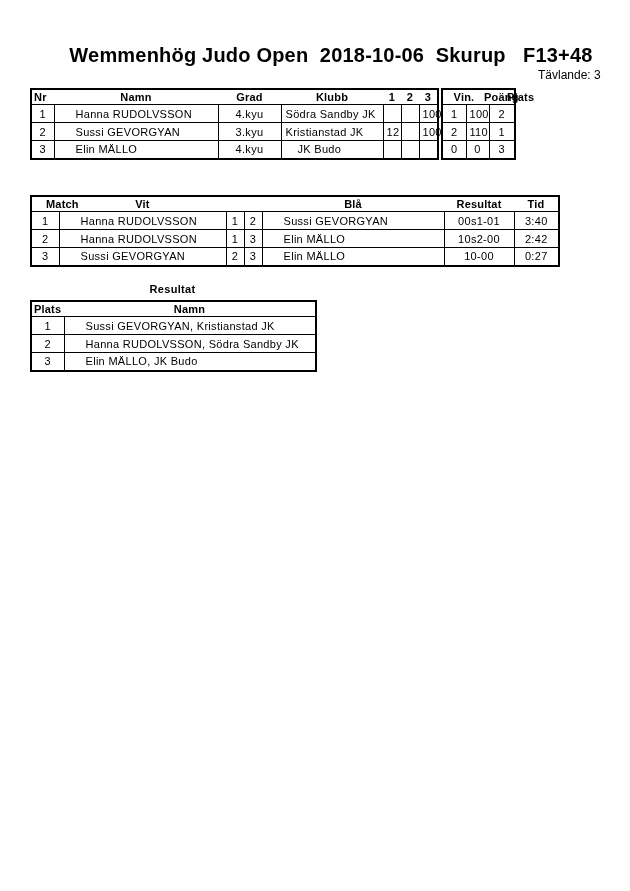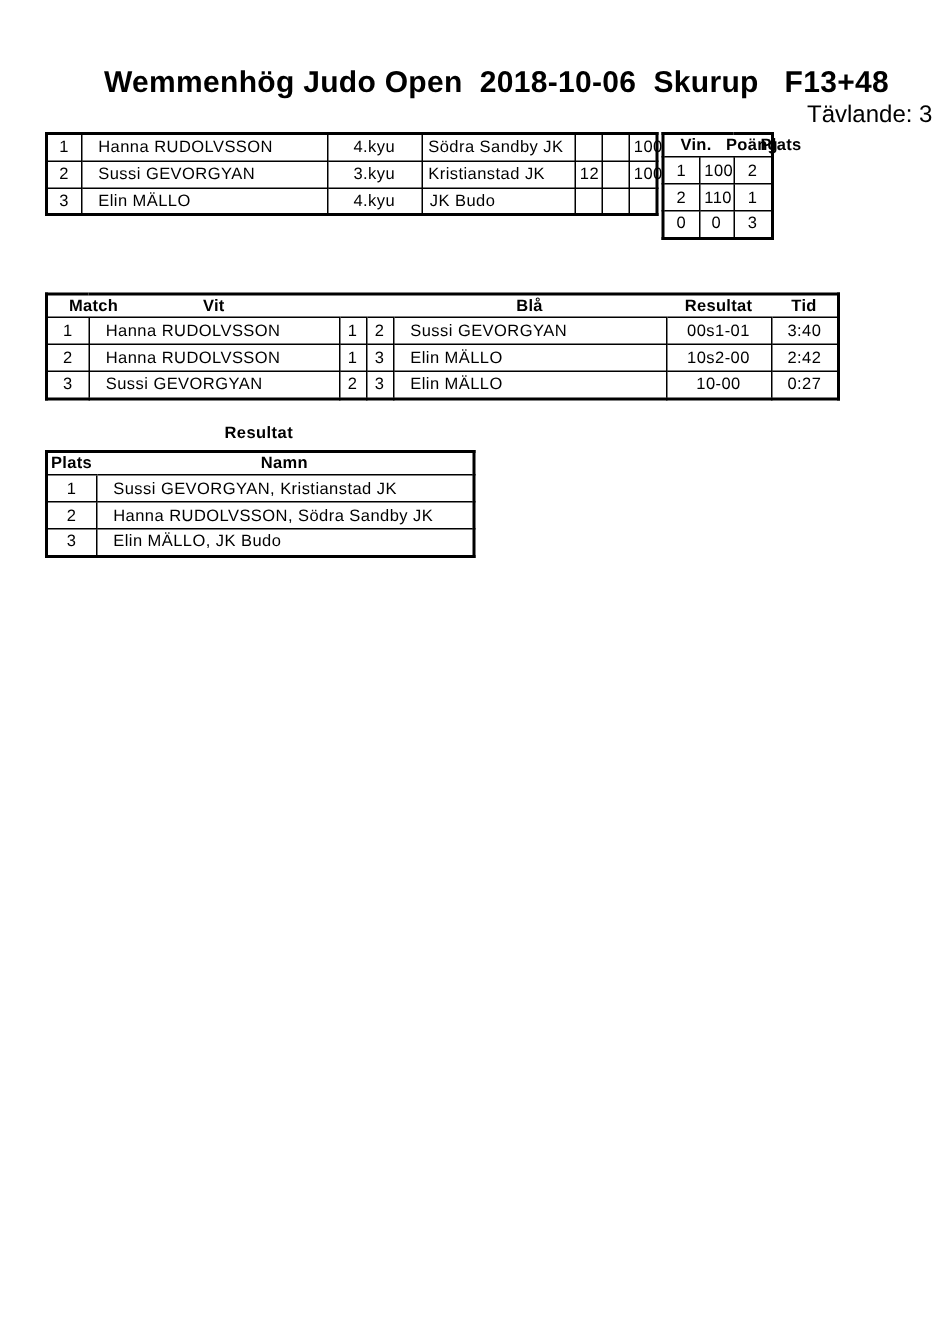--- a/index.html
+++ b/index.html
@@ -30,21 +30,21 @@
     text-align: center;
     letter-spacing: 0.3px;
   }
   .label-competitors { top: 67px; left: 30px; width: 407px; }
   .label-matches     { top: 175px; left: 30px; width: 528px; }
   .label-results     { top: 283px; left: 30px; width: 285px; }
   .competitors-count {
     position: absolute;
     top: 68px;
     left: 538px;
-    font-size: 16px;
+    font-size: 12px;
     white-space: pre;
   }
   .tbl-wrap-competitors {
     position: absolute;
     top: 88px;
     left: 30px;
     display: flex;
     align-items: flex-start;
     gap: 2px;
   }
@@ -71,21 +71,21 @@
   td {
     border: 1px solid #000;
     height: 18px;
     padding: 0 3px;
     text-align: center;
     white-space: nowrap;
     overflow: visible;
     vertical-align: middle;
     letter-spacing: 0.3px;
   }
-  .al { text-align: left; padding-left: 11px; }
+  .al { text-align: left; padding-left: 21px; }
   th.al { padding-left: 2px; }
   .vpp-span { display: inline-block; text-align: center; overflow: visible; white-space: nowrap; vertical-align: top; }
   .vpp-vin { width: 40px; }
   .vpp-poang { width: 23px; }
   .vpp-plats { width: 26px; }
 </style>
 </head>
 <body>
 
 <div class="page">
@@ -100,20 +100,29 @@
       <colgroup>
         <col style="width:23px">
           <col style="width:164px">
           <col style="width:63px">
           <col style="width:102px">
         <col style="width:18px">
           <col style="width:18px">
           <col style="width:19px">
       </colgroup>
       <tbody>
+          <tr>
+        <th class="al">Nr</th>
+        <th>Namn</th>
+        <th>Grad</th>
+        <th>Klubb</th>
+        <th>1</th>
+        <th>2</th>
+        <th>3</th>
+      </tr>
       <tr>
         <td>1</td>
         <td class="al">Hanna RUDOLVSSON</td>
         <td>4.kyu</td>
         <td class="al" style="padding-left:4px">Södra Sandby JK</td>
         <td></td>
         <td></td>
         <td>100</td>
       </tr>
       <tr>
@@ -122,21 +131,21 @@
         <td>3.kyu</td>
         <td class="al" style="padding-left:4px">Kristianstad JK</td>
         <td>12</td>
         <td></td>
         <td>100</td>
       </tr>
       <tr>
         <td>3</td>
         <td class="al">Elin MÄLLO</td>
         <td>4.kyu</td>
-        <td class="al" style="padding-left:5px">JK Budo</td>
+        <td class="al" style="padding-left:16px">JK Budo</td>
         <td></td>
         <td></td>
         <td></td>
       </tr>
     </tbody>
       </table>
 
     <table style="width:73px">
       <colgroup>
         <col style="width:24px">

